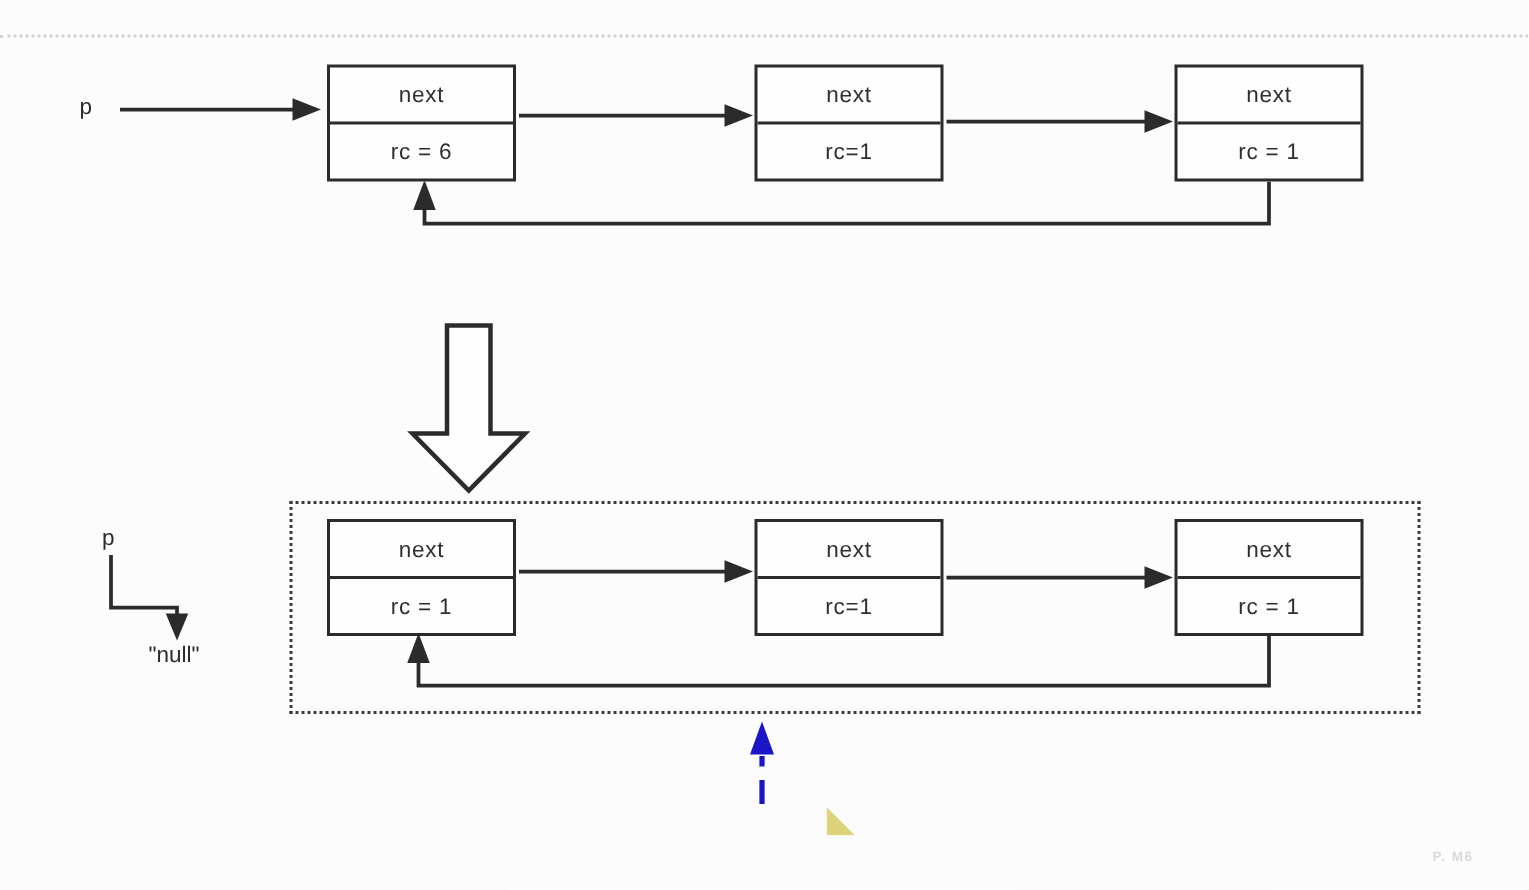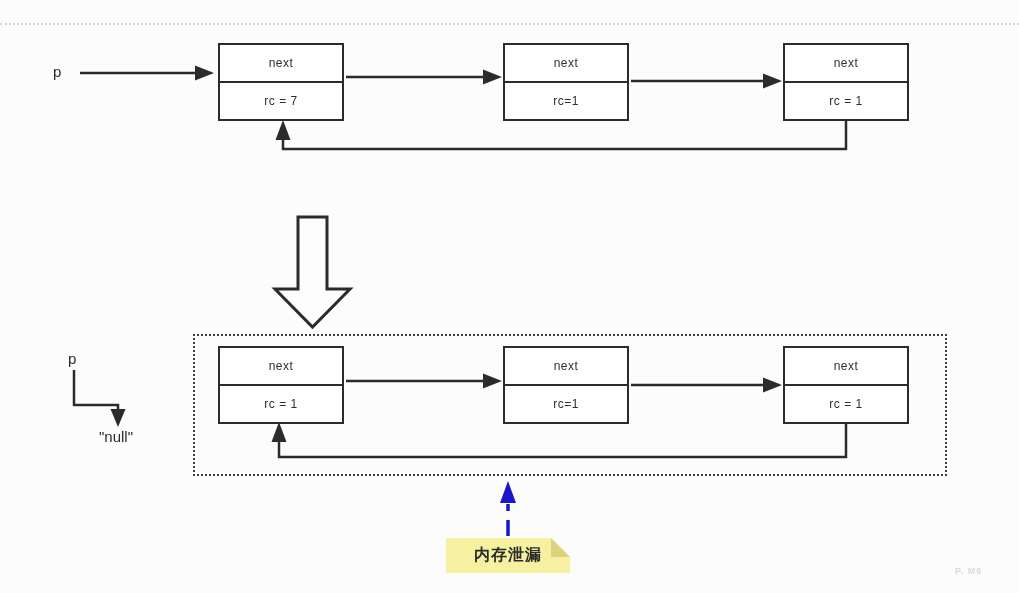--- a/index.html
+++ b/index.html
@@ -12,21 +12,21 @@
     border-top:2px dotted #c9cfc9;opacity:.85;
   }
   svg.lines{position:absolute;left:0;top:0;width:1019px;height:593px;}
   .node{
     position:absolute;width:126px;height:78px;box-sizing:border-box;
     background:#fefefe;border:2px solid #2b2b2b;
     display:flex;flex-direction:column;
   }
   .node .cell{
     flex:1;display:flex;align-items:center;justify-content:center;
-    font-size:12px;letter-spacing:.5px;color:#2f2f2f;
+    font-size:15px;letter-spacing:.5px;color:#2f2f2f;
   }
   .node .cell.top{border-bottom:2px solid #2b2b2b;}
   .ptr-label{position:absolute;font-size:15px;color:#2b2b2b;}
   .null-label{position:absolute;font-size:15px;color:#2b2b2b;}
   .dotted-box{
     position:absolute;left:193px;top:334px;width:754px;height:142px;
     box-sizing:border-box;border:2px dotted #3c3c3c;background:transparent;
   }
   .note{
     position:absolute;left:446px;top:538px;width:124px;height:35px;
@@ -102,21 +102,21 @@
     <g>
       <line x1="508" y1="536" x2="508" y2="504" stroke="#1a16c8" stroke-width="3.5" stroke-dasharray="16,9"></line>
       <polygon points="508,481 500,503 516,503" fill="#1a16c8"></polygon>
     </g>
   </svg>
 
   <div class="ptr-label" style="left:53px;top:63px;">p</div>
 
   <div class="node" style="left:218px;top:43px;">
     <div class="cell top">next</div>
-    <div class="cell">rc = 7</div>
+    <div class="cell">rc = 6</div>
   </div>
   <div class="node" style="left:503px;top:43px;">
     <div class="cell top">next</div>
     <div class="cell">rc=1</div>
   </div>
   <div class="node" style="left:783px;top:43px;">
     <div class="cell top">next</div>
     <div class="cell">rc = 1</div>
   </div>
 
@@ -131,20 +131,17 @@
   </div>
   <div class="node" style="left:503px;top:346px;">
     <div class="cell top">next</div>
     <div class="cell">rc=1</div>
   </div>
   <div class="node" style="left:783px;top:346px;">
     <div class="cell top">next</div>
     <div class="cell">rc = 1</div>
   </div>
 
-  <div class="note">
-    <span class="note-text">内存泄漏</span>
-  </div>
   <div class="note-fold"></div>
 
   <div class="watermark">P. M6</div>
 
 </div>
 
 </body></html>

